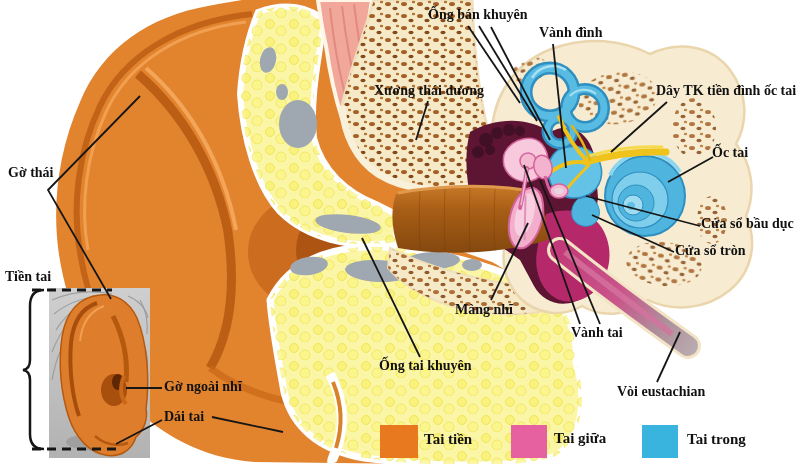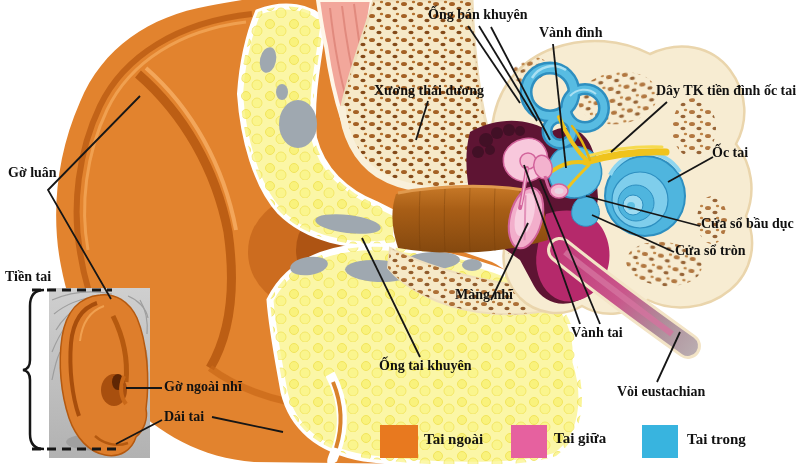--- a/index.html
+++ b/index.html
@@ -256,29 +256,29 @@
   </g>
 </svg>
 
 <div class="lbl" style="left:428px;top:7px">Ống bán khuyên</div>
 <div class="lbl" style="left:539px;top:25px">Vành đình</div>
 <div class="lbl" style="left:374px;top:83px">Xương thái dương</div>
 <div class="lbl" style="left:656px;top:83px">Dây TK tiền đình ốc tai</div>
 <div class="lbl" style="left:712px;top:145px">Ốc tai</div>
 <div class="lbl" style="left:701px;top:216px">Cửa sổ bầu dục</div>
 <div class="lbl" style="left:675px;top:243px">Cửa sổ tròn</div>
-<div class="lbl" style="left:8px;top:165px">Gờ luân</div>
+<div class="lbl" style="left:8px;top:165px">Gờ thái</div>
 <div class="lbl" style="left:5px;top:269px">Tiền tai</div>
 <div class="lbl" style="left:164px;top:379px">Gờ ngoài nhĩ</div>
 <div class="lbl" style="left:164px;top:409px">Dái tai</div>
-<div class="lbl" style="left:455px;top:287px">Màng nhĩ</div>
+<div class="lbl" style="left:455px;top:302px">Màng nhĩ</div>
 <div class="lbl" style="left:571px;top:325px">Vành tai</div>
 <div class="lbl" style="left:379px;top:358px">Ống tai khuyên</div>
 <div class="lbl" style="left:617px;top:384px">Vòi eustachian</div>
 
 <div class="swatch" style="left: 380px; top: 425px; background: rgb(232, 121, 31);"></div>
-<div class="legend-label" style="left:424px;top:431px">Tai ngoài</div>
+<div class="legend-label" style="left:424px;top:431px">Tai tiền</div>
 <div class="swatch" style="left: 511px; top: 425px; width: 36px; background: rgb(230, 97, 159);"></div>
 <div class="legend-label" style="left:554px;top:430px">Tai giữa</div>
 <div class="swatch" style="left: 642px; top: 425px; width: 36px; background: rgb(56, 180, 223);"></div>
 <div class="legend-label" style="left:687px;top:431px">Tai trong</div>
 
 </div>
 
 </body></html>

